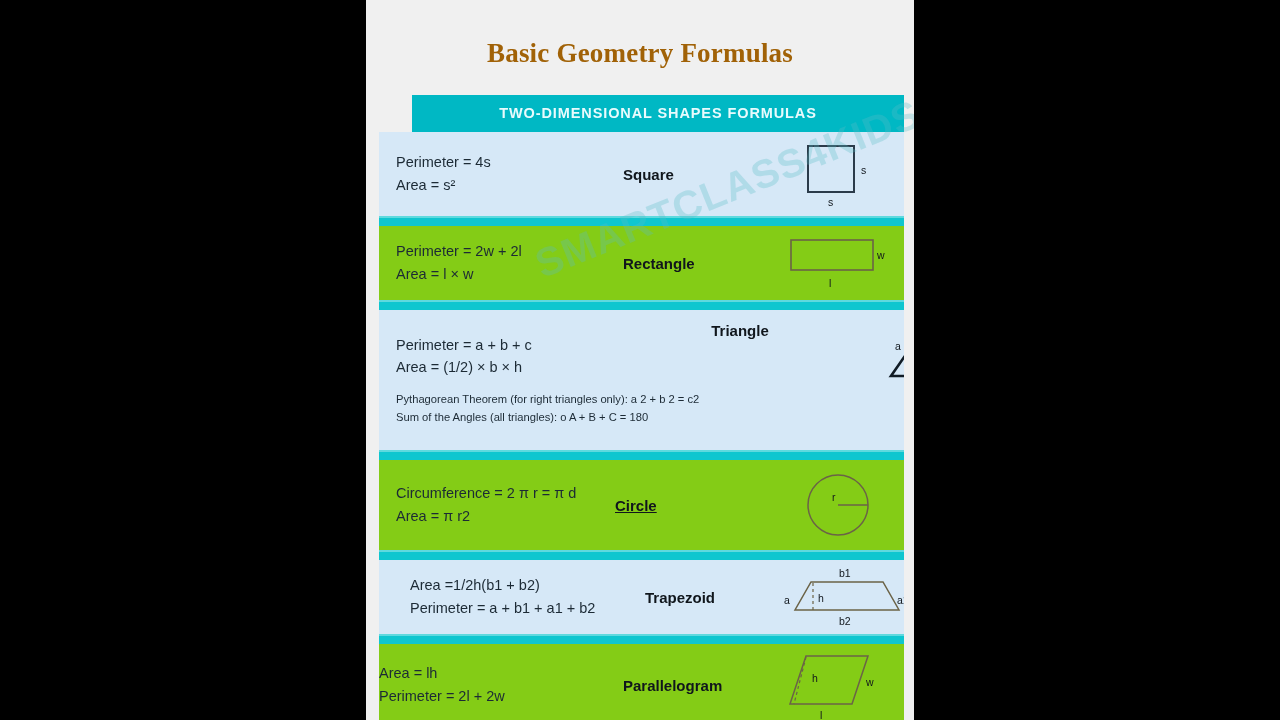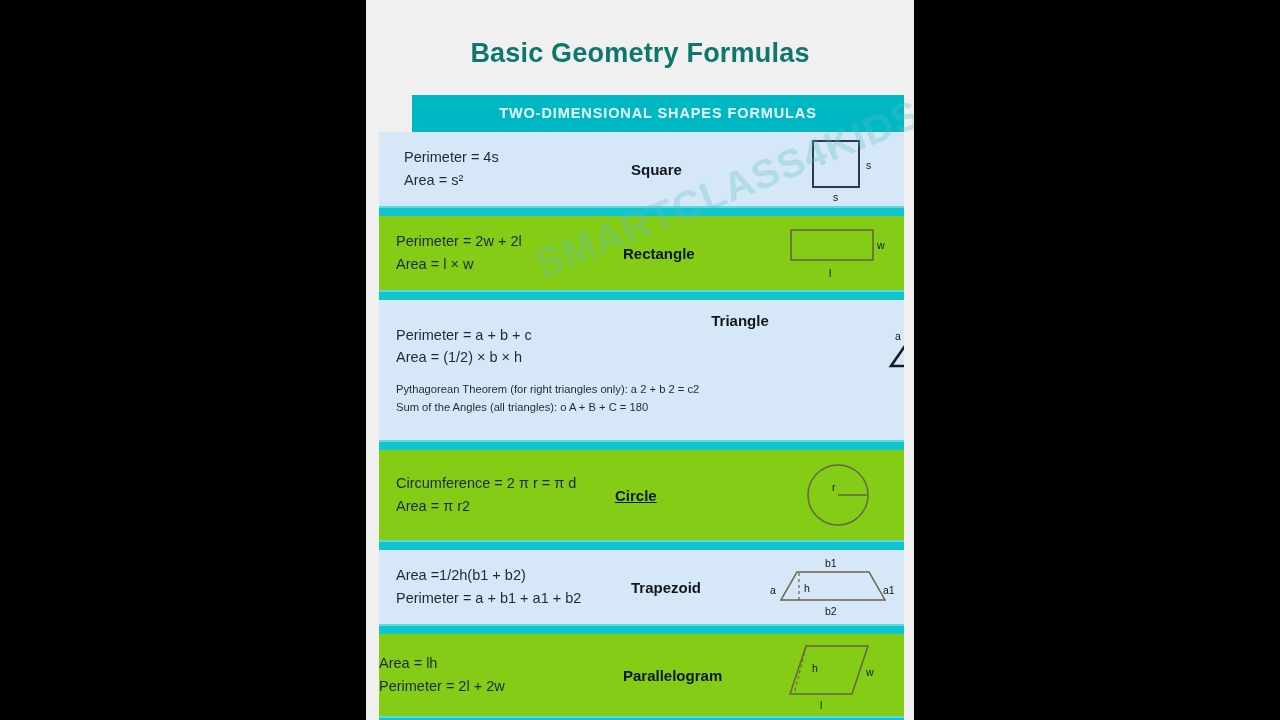--- a/index.html
+++ b/index.html
@@ -25,25 +25,25 @@
     top: 0;
     width: 548px;
     height: 720px;
     background: #f0f0f0;
     overflow: hidden;
   }
   .page-title {
     text-align: center;
     font-size: 27px;
     font-weight: bold;
-    color: #0f766e;
+    color: #a16207;
     letter-spacing: 0.2px;
     margin: 0;
     padding-top: 38px;
-    font-family: Liberation Sans, sans-serif;
+    font-family: Liberation Serif, serif;
   }
   .table-wrap {
     position: relative;
     margin: 26px 13px 0 13px;
     width: 525px;
     box-sizing: border-box;
   }
   .table-header {
     background: #00b8c4;
     color: #e8fbfd;
@@ -135,21 +135,21 @@
   <div class="page">
 
     <h1 class="page-title">Basic Geometry Formulas</h1>
 
     <div class="table-wrap">
 
       <div class="watermark">SMARTCLASS4KIDS.COM</div>
 
       <div class="table-header">TWO-DIMENSIONAL SHAPES FORMULAS</div>
 
-      <div class="row blue" style="height:74px;padding-left:8px;">
+      <div class="row blue" style="height:84px;">
         <div class="cell-formulas">
           <div class="formula-line">Perimeter = 4s</div>
           <div class="formula-line">Area = s²</div>
         </div>
         <div class="cell-name">Square</div>
         <div class="cell-figure">
           <svg width="110" height="72" viewBox="0 0 110 72">
             <rect x="22" y="8" width="46" height="46" fill="none" stroke="#2b3b4a" stroke-width="2"></rect>
             <text class="fig-label" x="75" y="36">s</text>
             <text class="fig-label" x="42" y="68">s</text>
@@ -211,21 +211,21 @@
             <circle cx="52" cy="39" r="30" fill="none" stroke="#6b6347" stroke-width="1.5"></circle>
             <line x1="52" y1="39" x2="82" y2="39" stroke="#6b6347" stroke-width="1.5"></line>
             <text class="fig-label" x="46" y="35">r</text>
           </svg>
         </div>
       </div>
 
       <div class="divider"></div>
 
       <div class="row blue" style="height:74px;">
-        <div class="cell-formulas" style="flex:0 0 240px;">
+        <div class="cell-formulas" style="flex:0 0 240px;margin-left:14px;">
           <div class="formula-line">Area =1/2h(b1 + b2)</div>
           <div class="formula-line">Perimeter = a + b1 + a1 + b2</div>
         </div>
         <div class="cell-name" style="flex:0 0 150px;">Trapezoid</div>
         <div class="cell-figure">
           <svg width="130" height="70" viewBox="0 0 130 70">
             <polygon points="28,20 100,20 116,48 12,48" fill="none" stroke="#6b6347" stroke-width="1.5"></polygon>
             <line x1="30" y1="21" x2="30" y2="48" stroke="#6b6347" stroke-width="1.2" stroke-dasharray="3,3"></line>
             <text class="fig-label" x="56" y="15">b1</text>
             <text class="fig-label" x="1" y="42">a</text>

